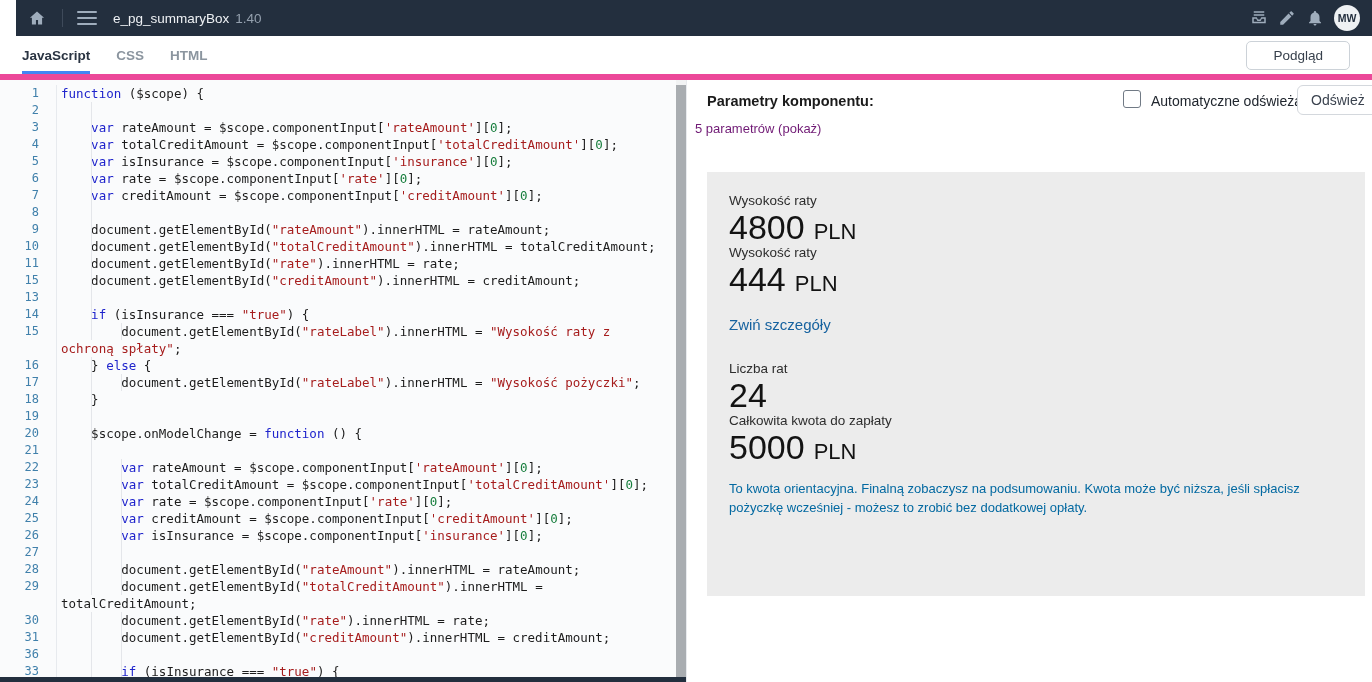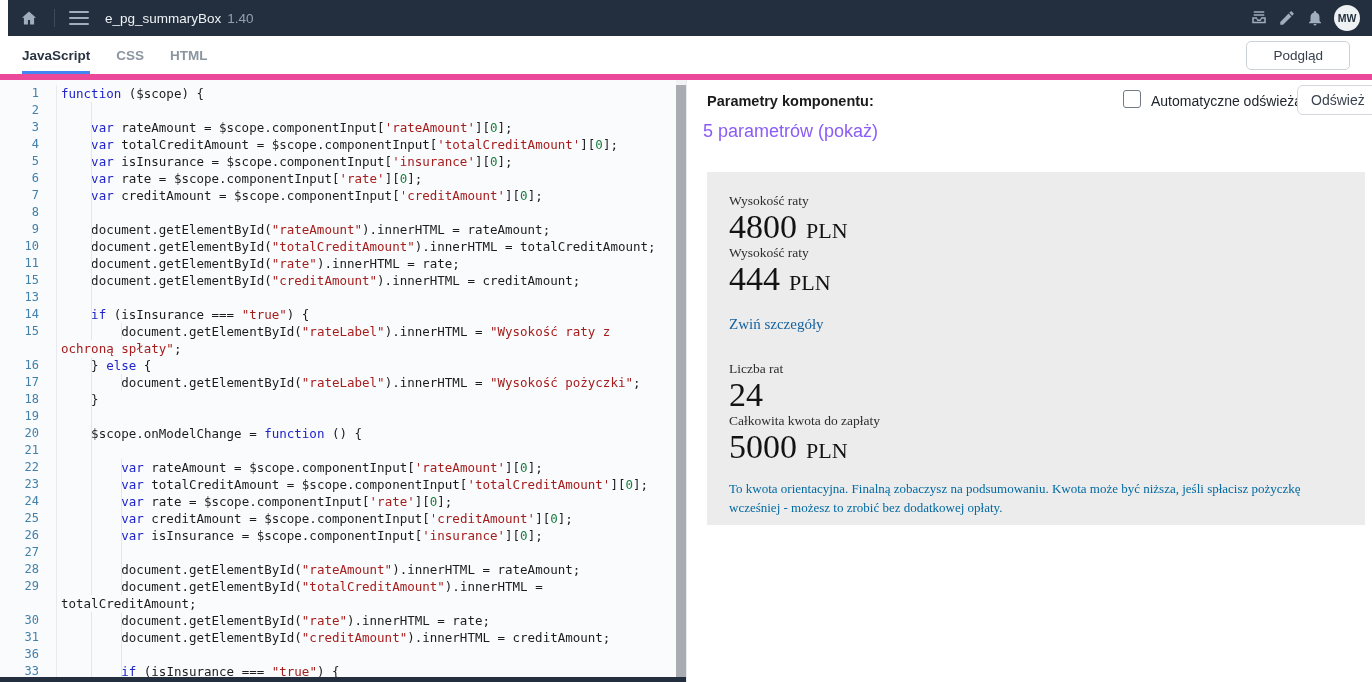--- a/index.html
+++ b/index.html
@@ -4,21 +4,21 @@
 <style>
   * { box-sizing: border-box; }
   html,body { margin:0; padding:0; }
   body {
     width:1372px; height:682px; overflow:hidden; position:relative;
     background:#ffffff; font-family:"Liberation Sans", sans-serif;
   }
 
   
   .topbar {
-    position:absolute; top:0; left:8px; right:0; height:36px;
+    position:absolute; top:0; left:16px; right:0; height:36px;
     background:#232f3e; display:flex; align-items:center; padding:0 12px;
   }
   .tb-icon { width:18px; height:18px; color:#9fadbc; flex:0 0 auto; cursor:pointer; }
   .tb-icon svg { width:100%; height:100%; display:block; fill:currentColor; }
   .tb-divider { width:1px; height:18px; background:#3e4a5a; margin:0 14px 0 16px; }
   .hamburger { width:20px; height:14px; display:flex; flex-direction:column; justify-content:space-between; cursor:pointer; }
   .hamburger span { display:block; height:2px; background:#9fadbc; border-radius:1px; }
   .tb-title { margin-left:16px; font-size:13.5px; color:#eef1f4; }
   .tb-version { color:#94a0ae; margin-left:6px; }
   .tb-right { margin-left:auto; display:flex; align-items:center; gap:10px; }
@@ -62,36 +62,36 @@
   .str { color:#a61d1d; }
   .num { color:#167d3c; }
   .pl  { color:#1c1c1c; }
   .scrollbar { position:absolute; top:0; right:0; bottom:0; width:10px; background:#f2f3f4; }
   .thumb { position:absolute; left:0; right:0; top:5px; bottom:0; background:#a9adb1; cursor:pointer; }
   .bottomstrip { position:absolute; left:0; bottom:0; width:686px; height:5px; background:#232f3e; z-index:5; }
 
   
   .rightpanel { position:absolute; top:80px; left:686px; right:0; bottom:0; background:#fff; border-left:1px solid #e8eaee; }
   .p-title  { position:absolute; left:20px; top:13px; font-size:14.5px; font-weight:bold; color:#1b1b1b; }
-  .p-toggle { position:absolute; left:16px; top:41px; font-size:18px; color:#8b5cf6; cursor:pointer; }
+  .p-toggle { position:absolute; left:8px; top:41px; font-size:13px; color:#701a75; cursor:pointer; }
   .checkbox {
     position:absolute; left:436px; top:10px; width:18px; height:18px;
     border:1.5px solid #717a85; border-radius:3px; background:#fff; cursor:pointer;
   }
   .auto-label { position:absolute; left:464px; top:13px; font-size:14px; color:#20262e; }
   .refresh-btn {
     position:absolute; left:610px; top:5px; height:30px; padding:0 13px;
     background:#fff; border:1px solid #d4d8dd; border-radius:6px;
     font-size:14px; color:#3b434f; display:flex; align-items:center; cursor:pointer;
   }
 
   
   .card {
-    position:absolute; left:20px; top:92px; width:658px; height:353px;
-    background:#ececec; padding:21px 22px 0;font-family:Liberation Serif, serif;
+    position:absolute; left:20px; top:92px; width:658px; height:424px;
+    background:#ececec; padding:21px 22px 0;
   }
   .c-label    { font-size:13.5px; line-height:16px; color:#2d2d2d; }
   .c-valuerow { height:36px; line-height:36px; white-space:nowrap; }
   .c-big      { font-size:34px; color:#131313; }
   .c-unit     { font-size:22px; color:#131313; margin-left:9px; }
   .c-link     { margin:19px 0 28px; line-height:17px; font-size:15px; color:#16629f; cursor:pointer; }
   .c-note     { margin-top:14px; font-size:13px; line-height:19px; color:#0369a1; max-width:616px; }
 </style>
 </head>
 <body>

